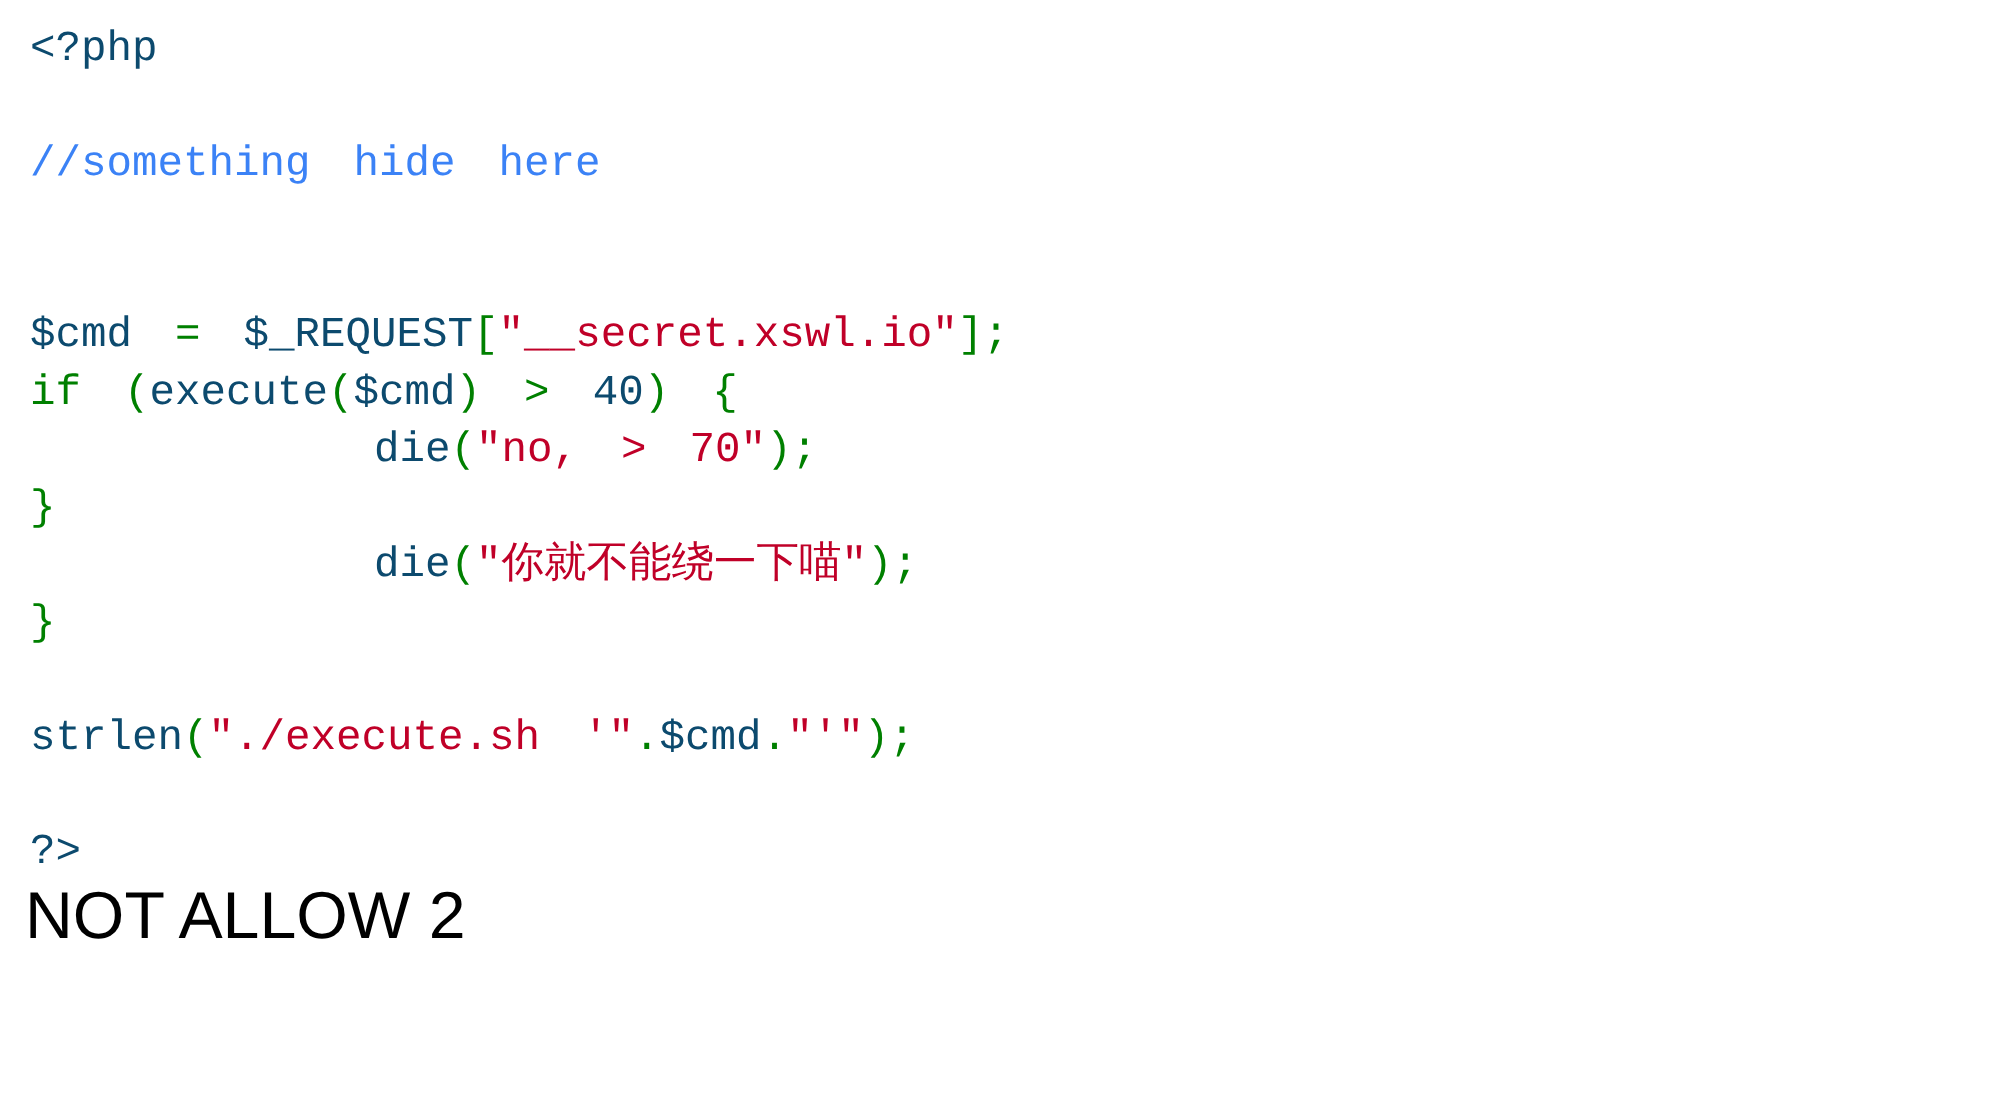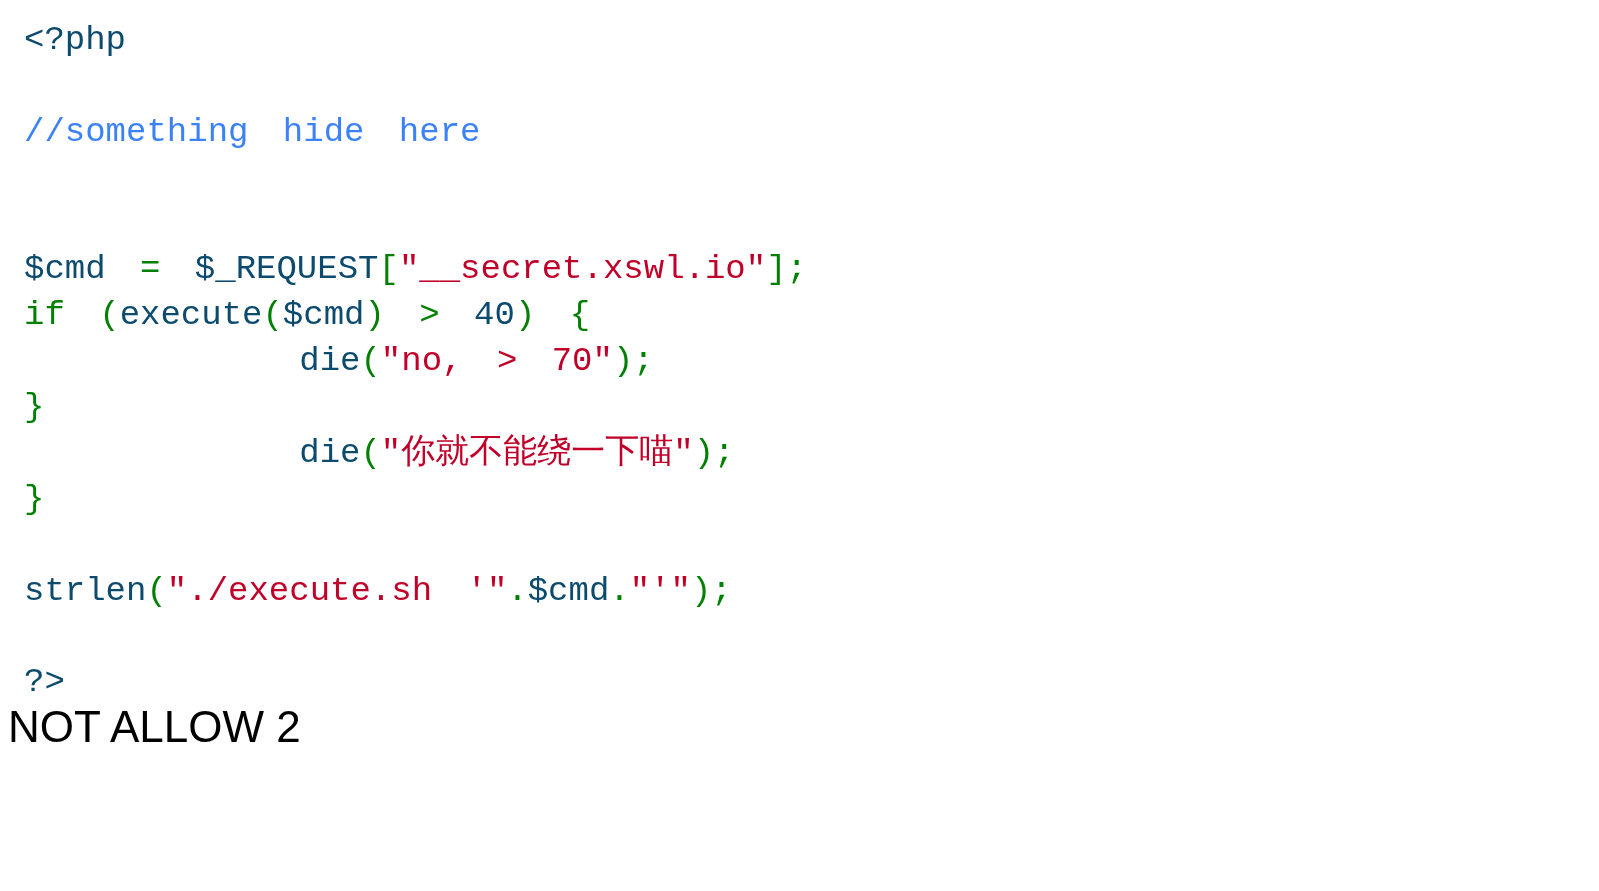--- a/index.html
+++ b/index.html
@@ -18,23 +18,23 @@
     line-height: 1.35;
     white-space: pre;
     word-spacing: 14px;
   }
   .blue   { color: #0c4a6e; }
   .orange { color: #3b82f6; }
   .green  { color: #008000; }
   .crimson{ color: #c00028; }
 
   .footer {
-    padding-left: 8px;
+    padding-left: 20px;
     font-family: Arial, Helvetica, sans-serif;
-    font-size: 44px;
+    font-size: 53px;
     font-weight: 400;
     color: #000;
     margin-top: -4px;
   }
 </style>
 </head>
 <body>
 
 <pre class="code"><span class="blue">&lt;?php</span>
 

